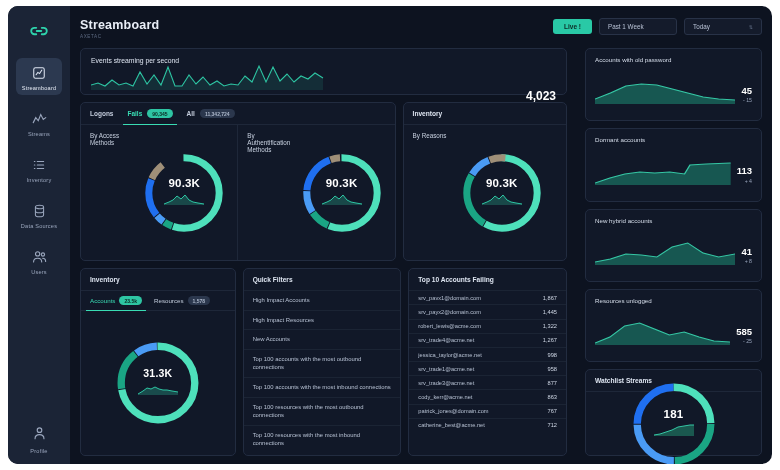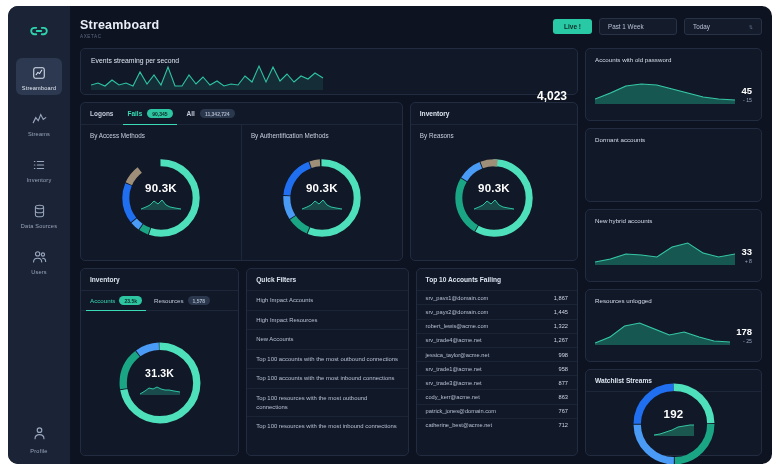--- a/index.html
+++ b/index.html
@@ -53,21 +53,21 @@
     padding: 4px 11px; border-radius: 3px; border: none; cursor: pointer;
   }
   .select {
     background: #141b2b; border: 1px solid #283247; border-radius: 3px;
     color: #b9c3d6; font-size: 6.3px; padding: 4px 8px; width: 78px;
     display:flex; align-items:center; justify-content:space-between; cursor: pointer;
   }
   .select .caret { color:#5d6a82; font-size:5px; }
 
   
-  .content { flex: 1; display: flex; gap: 7px; min-height: 0; }
+  .content { flex: 1; display: flex; gap: 18px; min-height: 0; }
   .col-left { flex: 1; display: flex; flex-direction: column; gap: 7px; min-width: 0; }
   .col-right { width: 177px; flex: 0 0 177px; display:flex; flex-direction:column; gap: 7px; }
 
   .card {
     background: #111828; border: 1px solid #222c40; border-radius: 5px;
     display: flex; flex-direction: column; min-height: 0;
   }
   .card-head { font-size: 6.6px; color: #dde4f0; font-weight: bold; padding: 7px 9px; }
   .card-head-row { border-bottom: 1px solid #1e2739; }
 
@@ -86,21 +86,21 @@
 
   .tabs { display: flex; align-items: center; gap: 14px; padding: 0 9px; border-bottom: 1px solid #1e2739; height: 22px; }
   .tab { display: flex; align-items: center; gap: 5px; height: 100%; font-size: 6.5px; color: #c3ccdc; font-weight:bold; cursor: pointer; position: relative; }
   .tab.active { color: #39dcb4; }
   .tab.active::after { content:''; position:absolute; left:-4px; right:-4px; bottom:-1px; height:1.5px; background:#39dcb4; }
   .badge { font-size: 5px; padding: 1.5px 5px; border-radius: 7px; font-weight: bold; }
   .badge.teal { background:#2ec5a3; color:#0b2a23; }
   .badge.grey { background:#2b374d; color:#aab5c8; }
 
   .donuts { flex:1; display:flex; min-height:0; }
-  .donut-panel { flex:1; min-width:0; display:flex; flex-direction:column; padding: 7px 9px 6px; }
+  .donut-panel { flex:1; min-width:0; display:flex; padding: 7px 9px 6px; }
   .donut-panel + .donut-panel { border-left: 1px solid #1e2739; }
   .donut-title { font-size: 6.3px; color: #c8d1e0; margin-bottom: 2px; }
   .donut-wrap { flex:1; display:flex; align-items:center; justify-content:center; position:relative; min-height:0; }
   .donut-center { position:absolute; left:0; right:0; top:0; bottom:0; display:flex; flex-direction:column; align-items:center; justify-content:center; }
   .donut-value { font-size: 11.5px; font-weight: bold; color: #ffffff; letter-spacing:.2px; }
   .donut-value.sm { font-size: 10.5px; }
   .donut-mini { margin-top: 2px; }
 
   
   .row3 { display: flex; gap: 7px; flex: 1.18; min-height: 0; }
@@ -454,67 +454,79 @@
             </div>
             <div class="mini-nums">
               <div class="mini-num">45</div>
               <div class="mini-delta">- 15</div>
             </div>
           </div>
         </div>
 
         <div class="card mini-card">
           <div class="mini-title">Dormant accounts</div>
+          <div class="mini-body">
+            <div class="mini-spark">
+              <svg width="100%" height="26" viewBox="0 0 100 26" preserveAspectRatio="none">
+                <polygon points="0,24 11,19 22,15 33,13 44,14 55,13 66,15 70,6 82,5 100,4 100,26 0,26" fill="rgba(30,140,115,0.55)"></polygon>
+                <polyline points="0,24 11,19 22,15 33,13 44,14 55,13 66,15 70,6 82,5 100,4" fill="none" stroke="#35c6a4" stroke-width="1"></polyline>
+              </svg>
+            </div>
+            <div class="mini-nums">
+              <div class="mini-num">113</div>
+              <div class="mini-delta">+ 4</div>
+            </div>
+          </div>
         </div>
 
         <div class="card mini-card">
           <div class="mini-title">New hybrid accounts</div>
           <div class="mini-body">
             <div class="mini-spark">
               <svg width="100%" height="26" viewBox="0 0 100 26" preserveAspectRatio="none">
                 <polygon points="0,23 11,20 22,15 33,16 44,18 55,8 66,4 77,14 88,18 100,15 100,26 0,26" fill="rgba(30,140,115,0.55)"></polygon>
                 <polyline points="0,23 11,20 22,15 33,16 44,18 55,8 66,4 77,14 88,18 100,15" fill="none" stroke="#35c6a4" stroke-width="1"></polyline>
               </svg>
             </div>
             <div class="mini-nums">
-              <div class="mini-num">33</div>
+              <div class="mini-num">41</div>
               <div class="mini-delta">+ 8</div>
             </div>
           </div>
         </div>
 
         <div class="card mini-card">
           <div class="mini-title">Resources unlogged</div>
           <div class="mini-body">
             <div class="mini-spark">
               <svg width="100%" height="26" viewBox="0 0 100 26" preserveAspectRatio="none">
                 <polygon points="0,24 11,18 22,7 33,4 44,10 55,16 66,13 77,18 88,22 100,23 100,26 0,26" fill="rgba(30,140,115,0.55)"></polygon>
                 <polyline points="0,24 11,18 22,7 33,4 44,10 55,16 66,13 77,18 88,22 100,23" fill="none" stroke="#35c6a4" stroke-width="1"></polyline>
               </svg>
             </div>
             <div class="mini-nums">
-              <div class="mini-num">178</div>
+              <div class="mini-num">585</div>
               <div class="mini-delta">- 25</div>
             </div>
           </div>
         </div>
 
         <div class="card watch-card">
           <div class="card-head card-head-row">Watchlist Streams</div>
           <div class="donut-wrap">
             <svg width="92" height="92" viewBox="0 0 100 100">
               <g transform="rotate(-90 50 50)">
                 <circle cx="50" cy="50" r="40" fill="none" stroke="#4ee0bb" stroke-width="8" stroke-dasharray="61.8 188.5" stroke-dashoffset="0"></circle>
                 <circle cx="50" cy="50" r="40" fill="none" stroke="#1aa584" stroke-width="8" stroke-dasharray="61.8 188.5" stroke-dashoffset="-62.8"></circle>
                 <circle cx="50" cy="50" r="40" fill="none" stroke="#4a9bf5" stroke-width="8" stroke-dasharray="61.8 188.5" stroke-dashoffset="-125.6"></circle>
                 <circle cx="50" cy="50" r="40" fill="none" stroke="#1f6ff0" stroke-width="8" stroke-dasharray="61.8 188.5" stroke-dashoffset="-188.5"></circle>
               </g>
             </svg>
             <div class="donut-center">
-              <div class="donut-value">192</div>
+              <div class="donut-value">181</div>
               <div class="donut-mini">
                 <svg width="40" height="13" viewBox="0 0 40 13">
                   <polygon points="0,12 6,11 12,9 18,7 24,4 30,3 36,2 40,2 40,13 0,13" fill="rgba(30,110,92,0.75)"></polygon>
                   <polyline points="0,12 6,11 12,9 18,7 24,4 30,3 36,2 40,2" fill="none" stroke="#35c6a4" stroke-width="1"></polyline>
                 </svg>
               </div>
             </div>
           </div>
         </div>
       </div>

